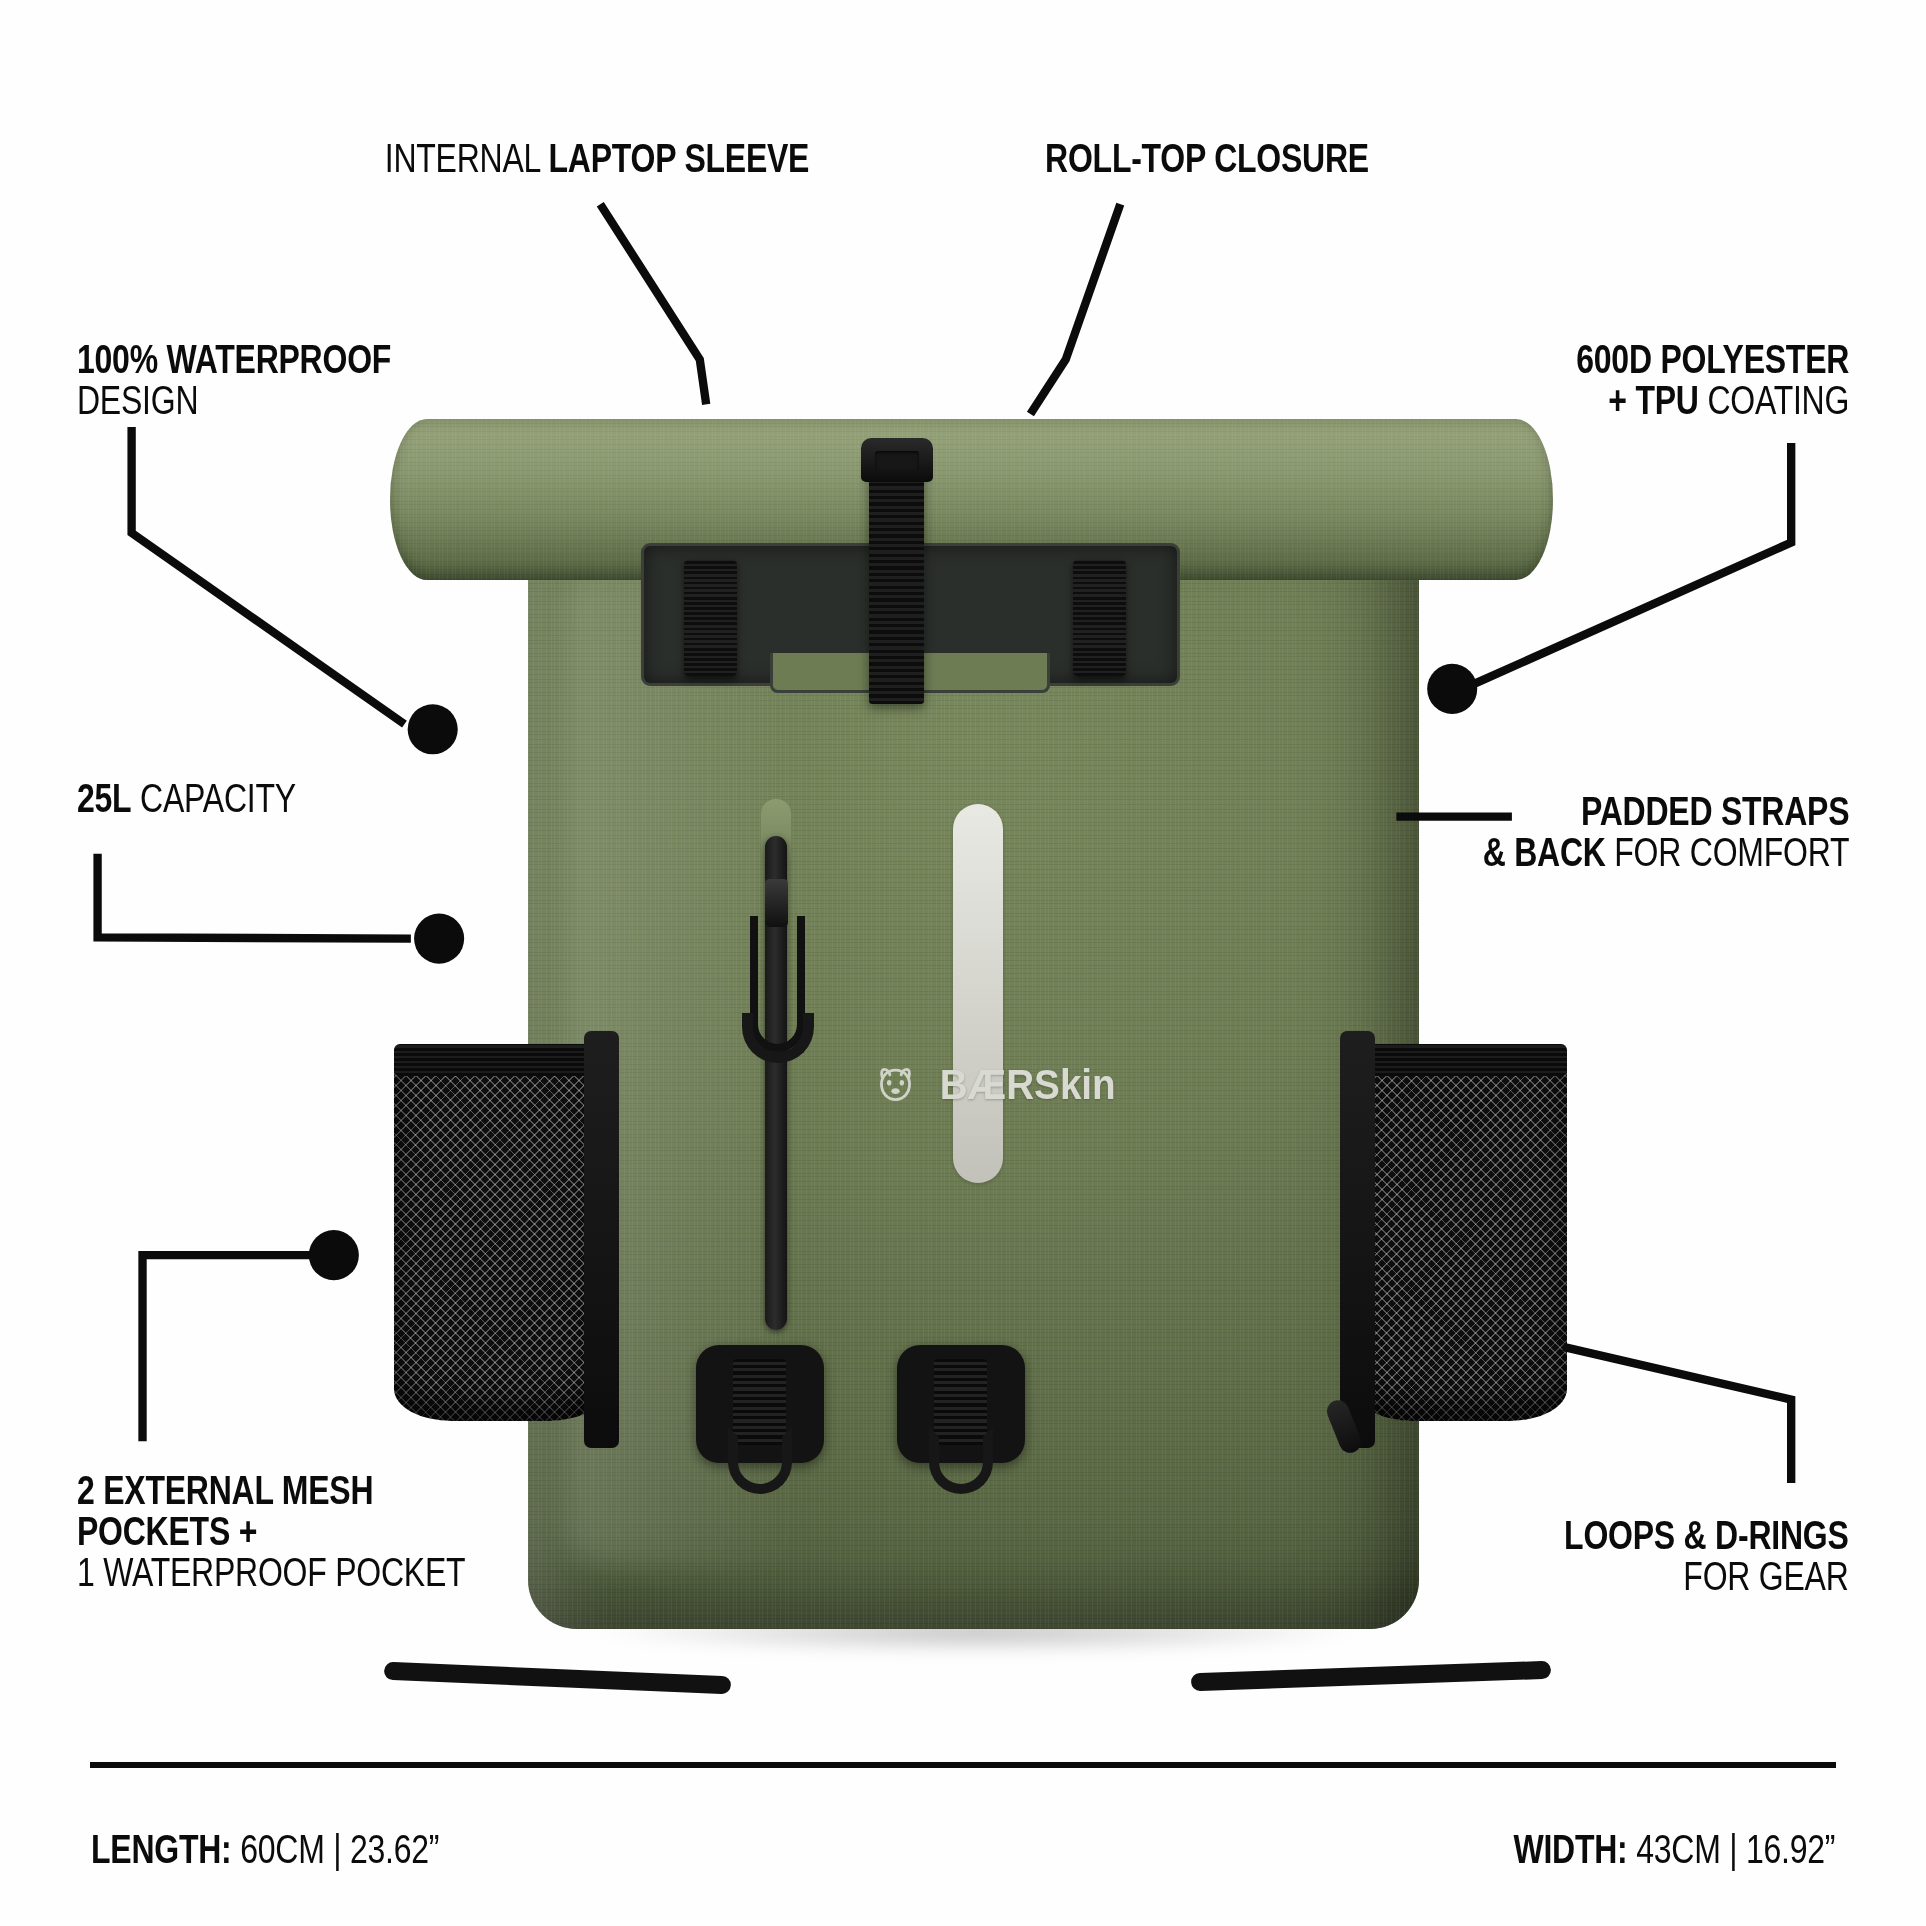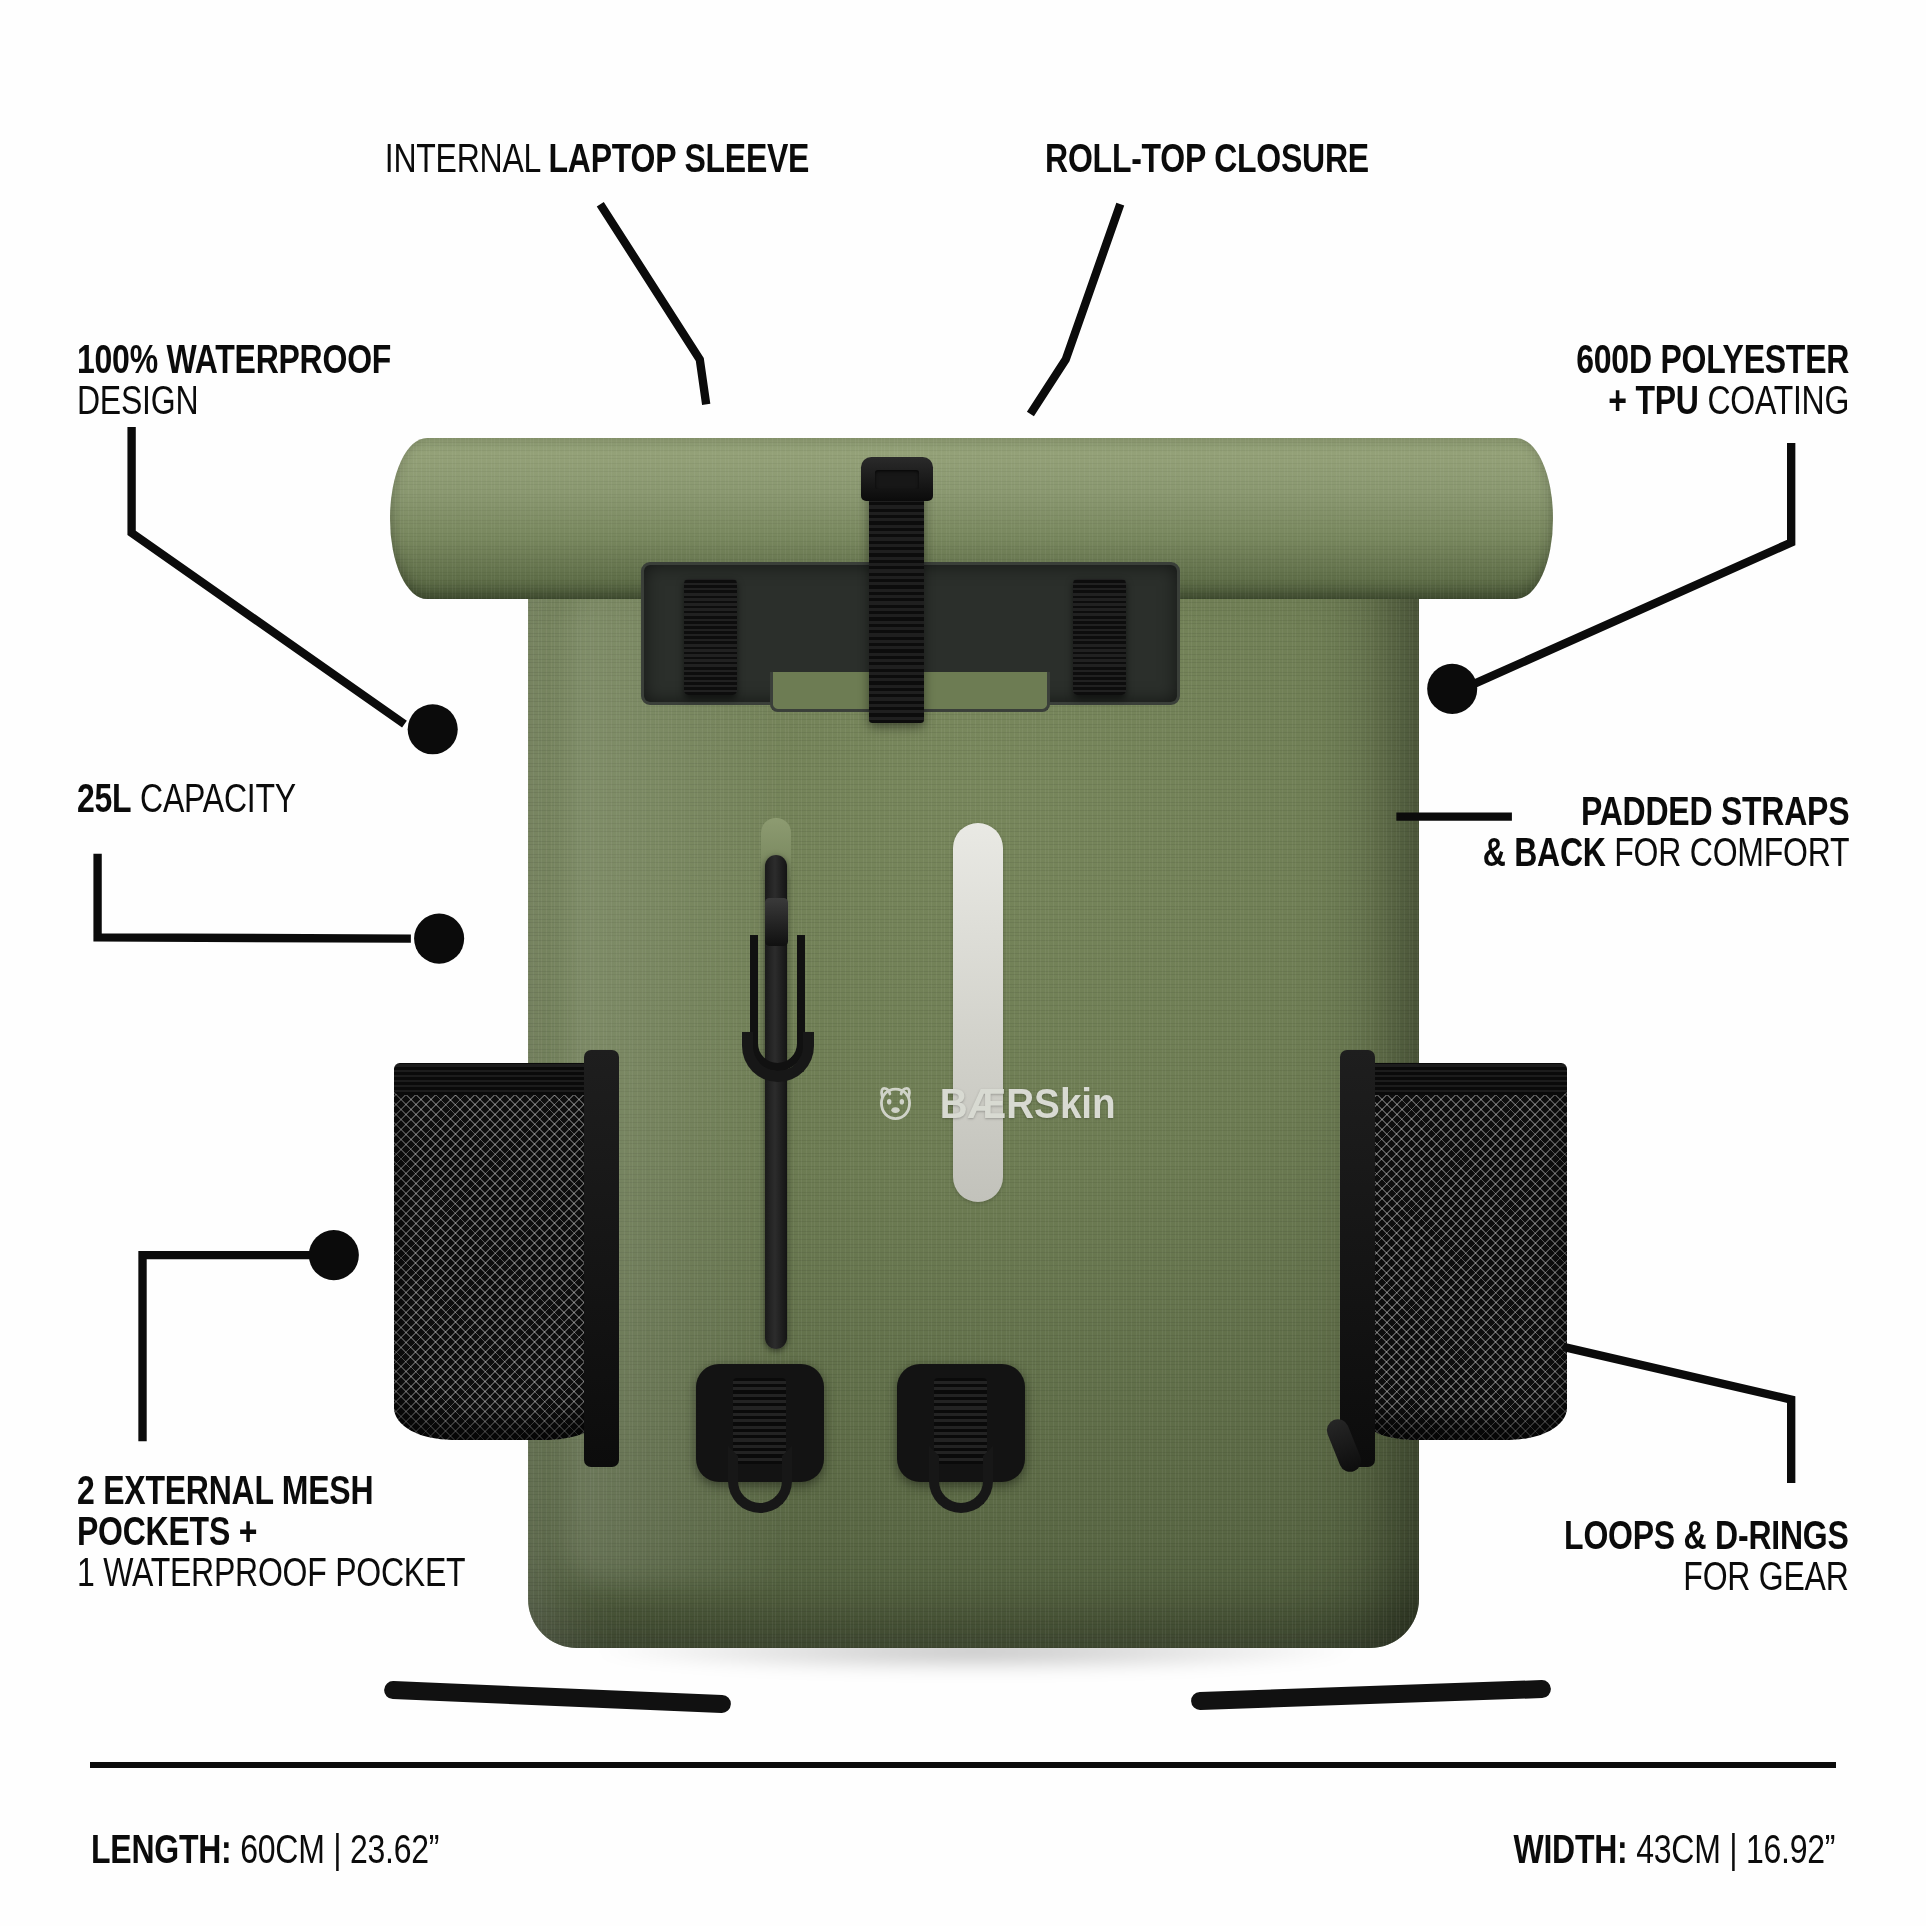--- a/index.html
+++ b/index.html
@@ -49,21 +49,21 @@
     letter-spacing:-0.3px; white-space:nowrap;
     transform:scaleX(0.80);
   }
   .dim .b{ font-weight:700; }
   #dim-length{ left:91px; transform-origin:left center; }
   #dim-width{ right:91px; transform-origin:right center; text-align:right; }
 
   
   #backpack{
     position:absolute;
-    left:385px; top:398px;
+    left:385px; top:379px;
     width:1175px; height:1284px;
   }
 
   
   .roll{
     position:absolute;
     left:5.1px; top:40px;
     width:1163px; height:161px;
     border-radius:37px/80px;
     background:

